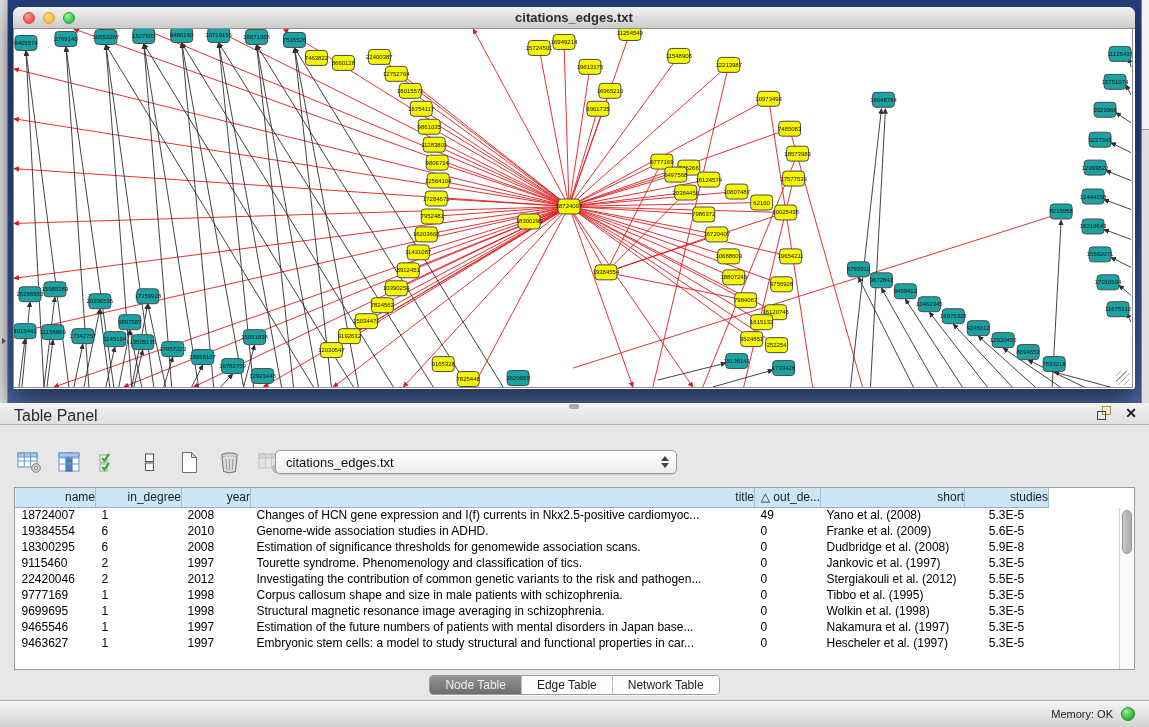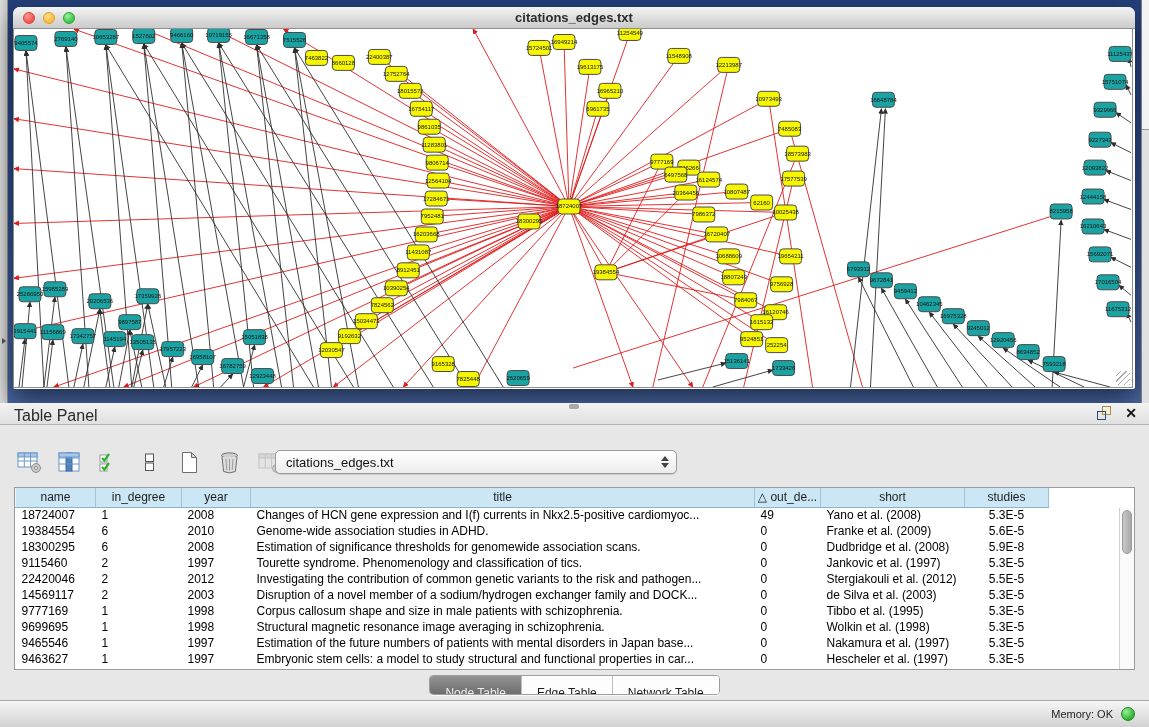--- a/index.html
+++ b/index.html
@@ -48,31 +48,31 @@
       box-shadow:0 1px 1px rgba(0,0,0,.12); display:flex; align-items:center; }
   #combo-value { flex:1; padding-left:10px; font-size:13px; color:#111; }
   #combo-arrows { width:18px; display:flex; flex-direction:column; align-items:center; gap:2px; padding-right:4px; }
   #combo-arrows i { width:0; height:0; border-left:4px solid transparent; border-right:4px solid transparent; }
   #combo-arrows .up { border-bottom:5px solid #444; }
   #combo-arrows .dn { border-top:5px solid #444; }
 
   #table-wrap { position:absolute; left:14px; top:84px; width:1121px; height:183px;
       background:#fff; border:1px solid #9a9a9a; }
   table { border-collapse:collapse; table-layout:fixed; width:1104px; }
-  th { height:19px; background:#cbe6f4; font-size:12px; font-weight:400; color:#1e1e1e; text-align:center;
+  th { height:19px; background:#cbe6f4; font-size:12px; font-weight:400; color:#1e1e1e; text-align:right;
        border-right:1px solid #9fc2d6; border-bottom:1px solid #8fb4ca; border-left:1px solid #e8f4fb; overflow:hidden; white-space:nowrap;margin-left:8px; }
   td { height:16px; font-size:12px; color:#000; padding:0 6px; white-space:nowrap; overflow:hidden; }
   td.c-center { text-align:center; }
   #vscroll { position:absolute; right:0; top:20px; bottom:0; width:15px; background:#fafafa; border-left:1px solid #d0d0d0; }
   #vscroll .thumb { position:absolute; left:2px; top:2px; width:10px; height:44px; border-radius:6px;
       background:linear-gradient(90deg,#c9c9c9,#a9a9a9); border:1px solid #9b9b9b; }
 
   #tabs-row { position:absolute; left:0; top:272px; width:100%; height:21px; display:flex; justify-content:center; }
   #seg-control { display:inline-flex; border:1px solid #9e9e9e; border-radius:4px; overflow:hidden; background:#fdfdfd; height:20px; box-shadow:0 1px 0 rgba(255,255,255,.7); }
-  .seg { padding:8px 15px; font-size:12px; line-height:19px; color:#1d1d1d; background:#fdfdfd; border-left:1px solid #bdbdbd; }
+  .seg { padding:0 15px; font-size:12px; line-height:19px; color:#1d1d1d; background:#fdfdfd; border-left:1px solid #bdbdbd; }
   .seg:first-child { border-left:none; }
   .seg.active { background:linear-gradient(#949494,#6d6d6d); color:#efefef; }
 
   #status-bar { position:absolute; left:0; bottom:0; width:100%; height:27px;
       background:linear-gradient(#f6f6f6,#d2d2d2); border-top:1px solid #a5a5a5; }
   #memory-label { position:absolute; right:36px; top:7px; font-size:11px; color:#1c1c1c; }
   #status-light { position:absolute; right:14px; top:6px; width:14px; height:14px; border-radius:50%;
       background:radial-gradient(circle at 35% 30%, #9aee9a, #2fb32f 70%); border:1px solid #1f8a1f; }
 </style>
 </head>
@@ -810,30 +810,20 @@
               <td>22420046</td>
               <td>2</td>
               <td>2012</td>
               <td>Investigating the contribution of common genetic variants to the risk and pathogen...</td>
               <td>0</td>
               <td>Stergiakouli et al. (2012)</td>
               <td class="c-center">5.5E-5</td>
               <td></td>
             </tr>
             <tr>
-              <td>14569117</td>
-              <td>2</td>
-              <td>2003</td>
-              <td>Disruption of a novel member of a sodium/hydrogen exchanger family and DOCK...</td>
-              <td>0</td>
-              <td>de Silva et al. (2003)</td>
-              <td class="c-center">5.3E-5</td>
-              <td></td>
-            </tr>
-            <tr>
               <td>9777169</td>
               <td>1</td>
               <td>1998</td>
               <td>Corpus callosum shape and size in male patients with schizophrenia.</td>
               <td>0</td>
               <td>Tibbo et al. (1995)</td>
               <td class="c-center">5.3E-5</td>
               <td></td>
             </tr>
             <tr>

